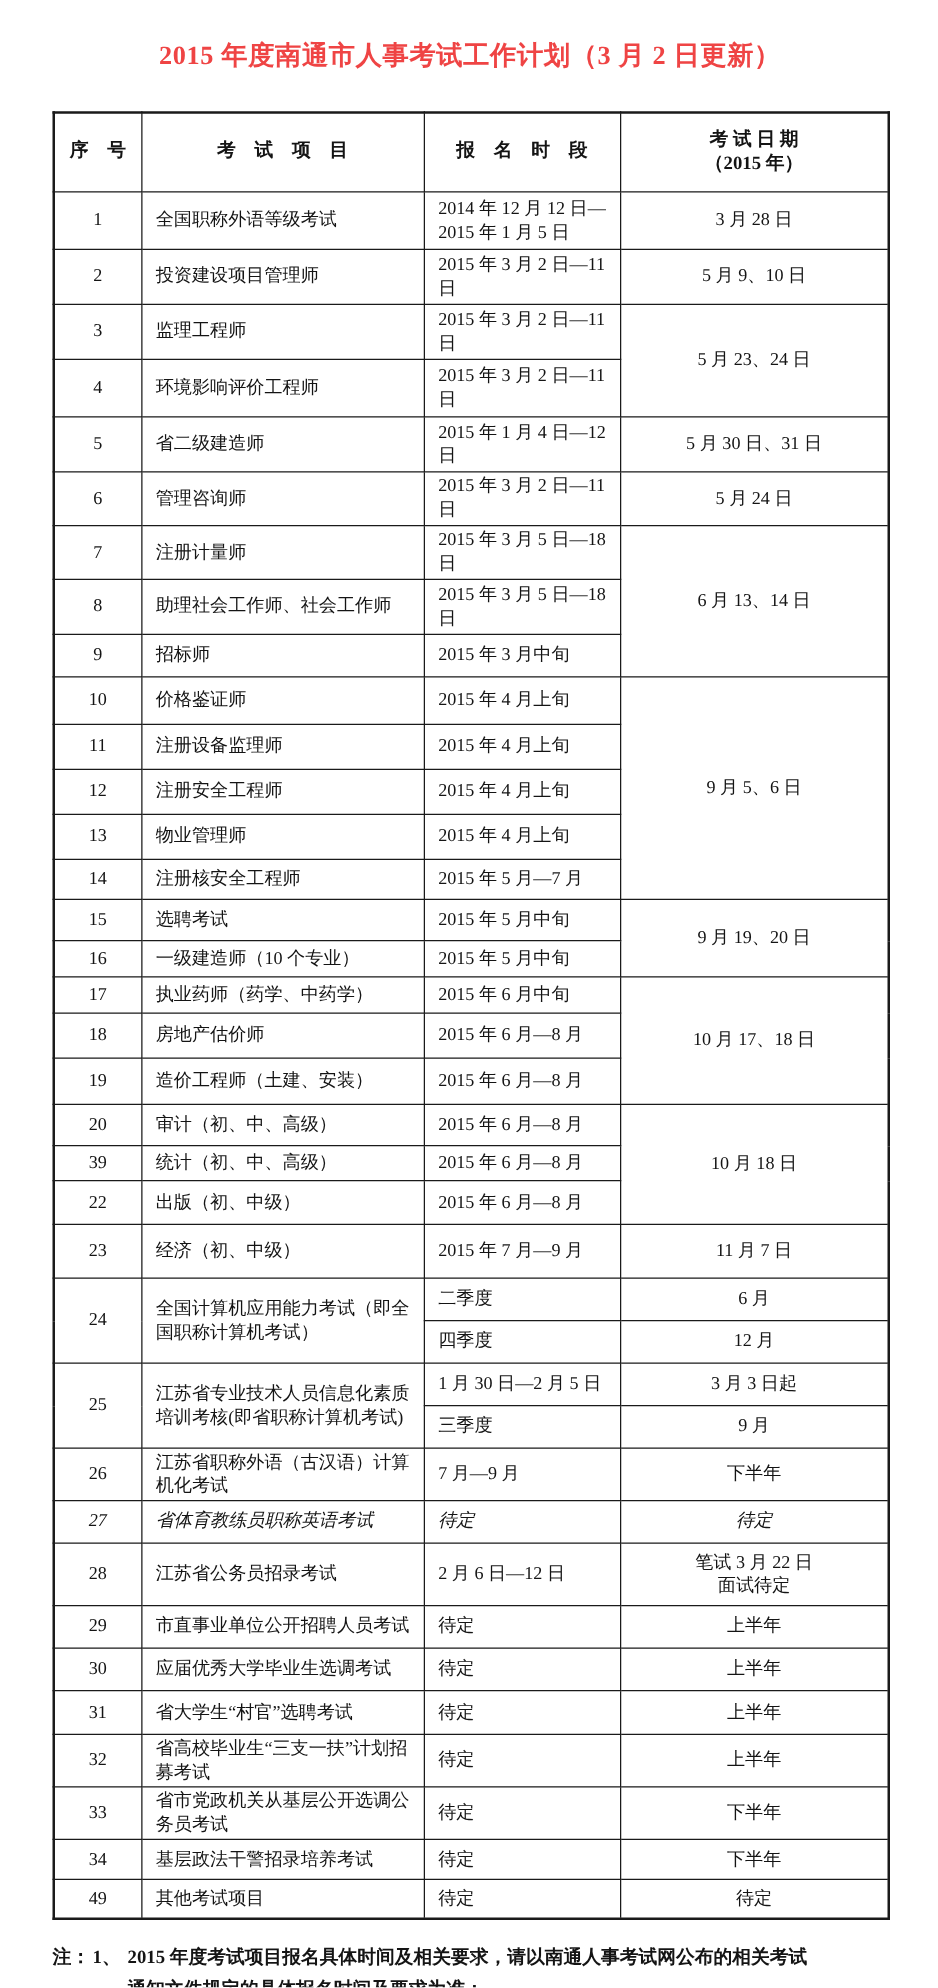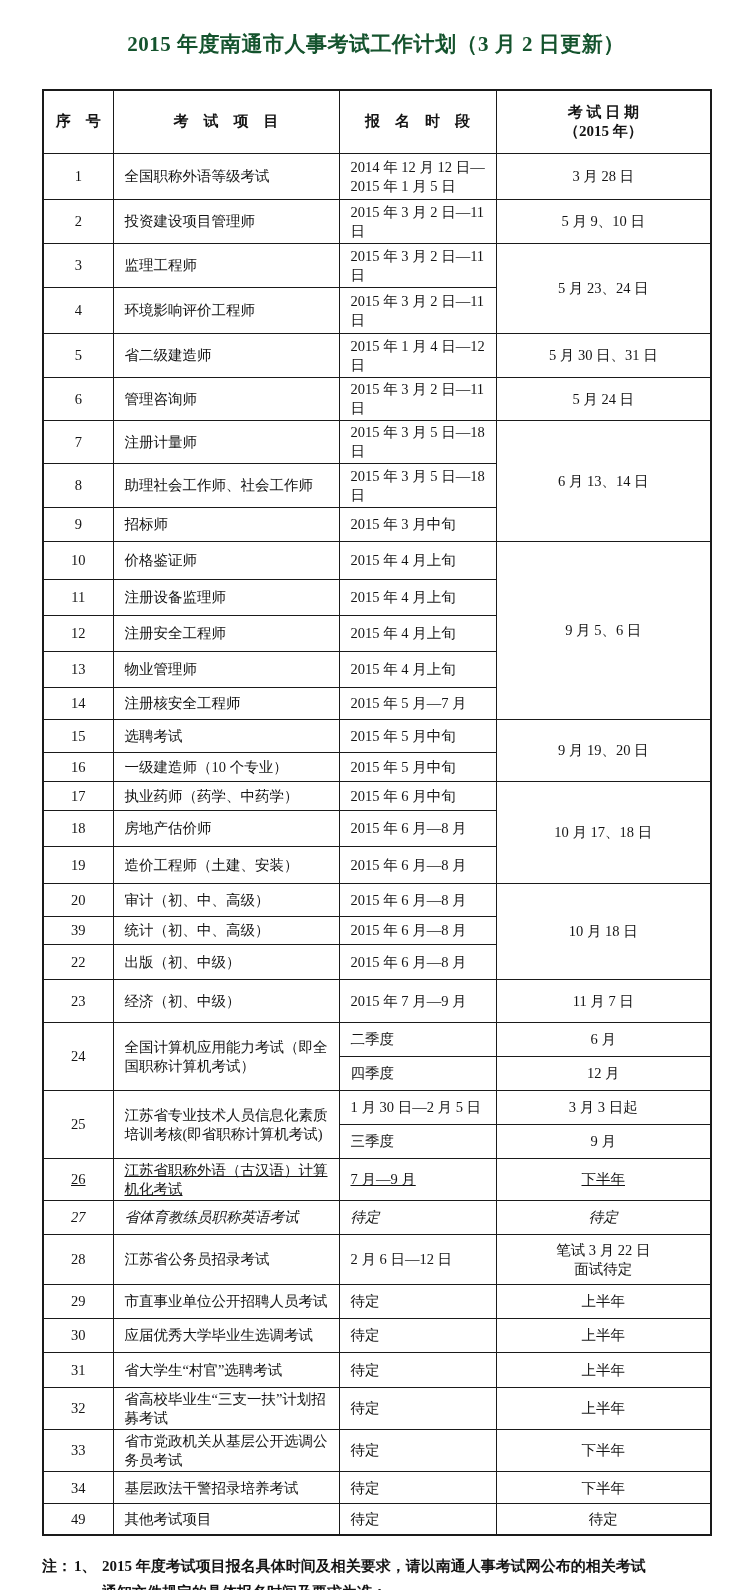--- a/index.html
+++ b/index.html
@@ -4,21 +4,21 @@
 <style>
   html,body{margin:0;padding:0;background:#ffffff;}
   .page{
     width:750px;height:1590px;background:#ffffff;box-sizing:border-box;
     padding:24px 40px 0 42px;
     font-family:"Liberation Serif","DejaVu Serif",serif;
     color:#111111;overflow:hidden;
   }
   .doc-title{
     text-align:center;font-size:21px;font-weight:bold;
-    letter-spacing:0.5px;margin:6px 0 0 0;color:#14532d;
+    letter-spacing:0.5px;margin:6px 0 0 0;color:#ef4444;
   }
   table.plan{
     width:668px;border-collapse:collapse;table-layout:fixed;
     margin-top:31px;border:2px solid #1a1a1a;
   }
   table.plan th, table.plan td{
     border:1px solid #1a1a1a;vertical-align:middle;
     font-size:14.5px;line-height:1.28;color:#141414;
     text-align:center;padding:2px 6px;white-space:pre-line;
     overflow:hidden;
@@ -199,21 +199,21 @@
         <tr style="height: 34px;">
           <td rowspan="2">25</td>
           <td rowspan="2" class="al">江苏省专业技术人员信息化素质培训考核(即省职称计算机考试)</td>
           <td class="al">1 月 30 日—2 月 5 日</td>
           <td>3 月 3 日起</td>
         </tr>
         <tr style="height: 34px;">
           <td class="al">三季度</td>
           <td>9 月</td>
         </tr>
-        <tr style="height: 25px; text-decoration: underline;">
+        <tr style="height: 25px;">
           <td>26</td>
           <td class="al">江苏省职称外语（古汉语）计算机化考试</td>
           <td class="al">7 月—9 月</td>
           <td>下半年</td>
         </tr>
         <tr style="height: 34px; font-style: italic;">
           <td>27</td>
           <td class="al">省体育教练员职称英语考试</td>
           <td class="al">待定</td>
           <td>待定</td>

